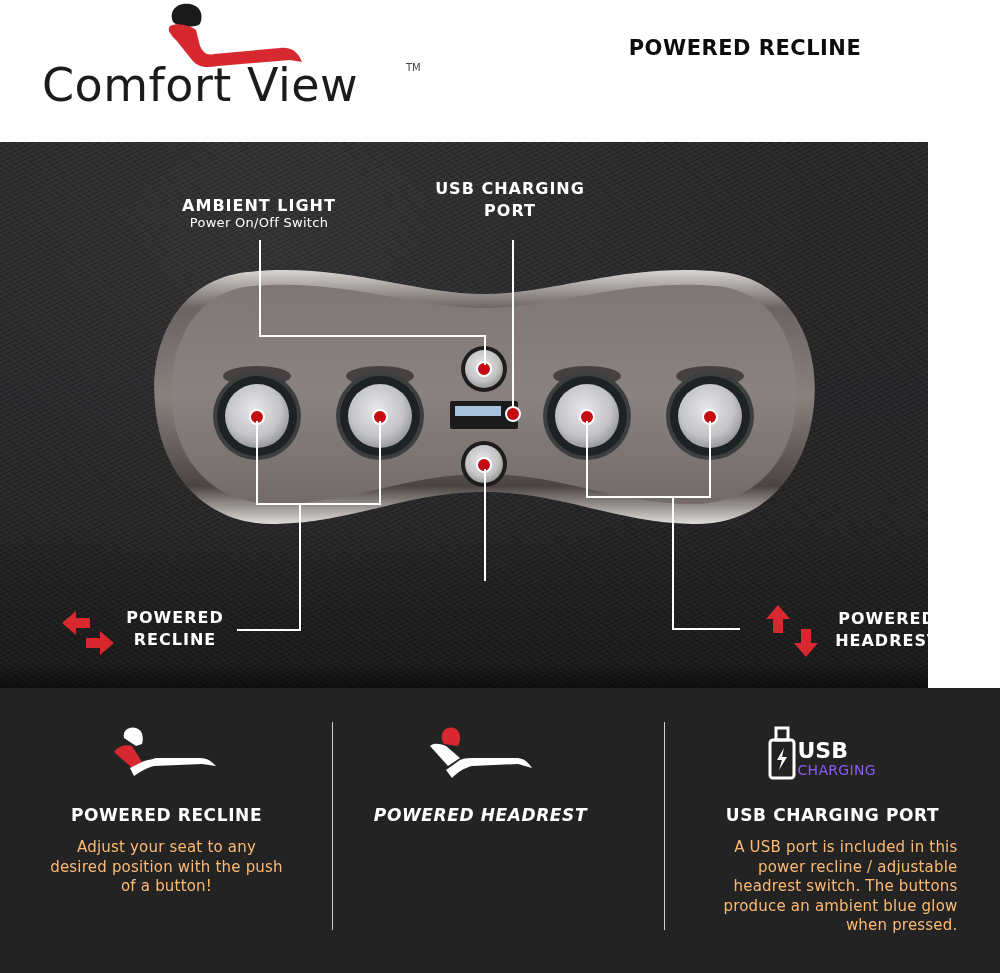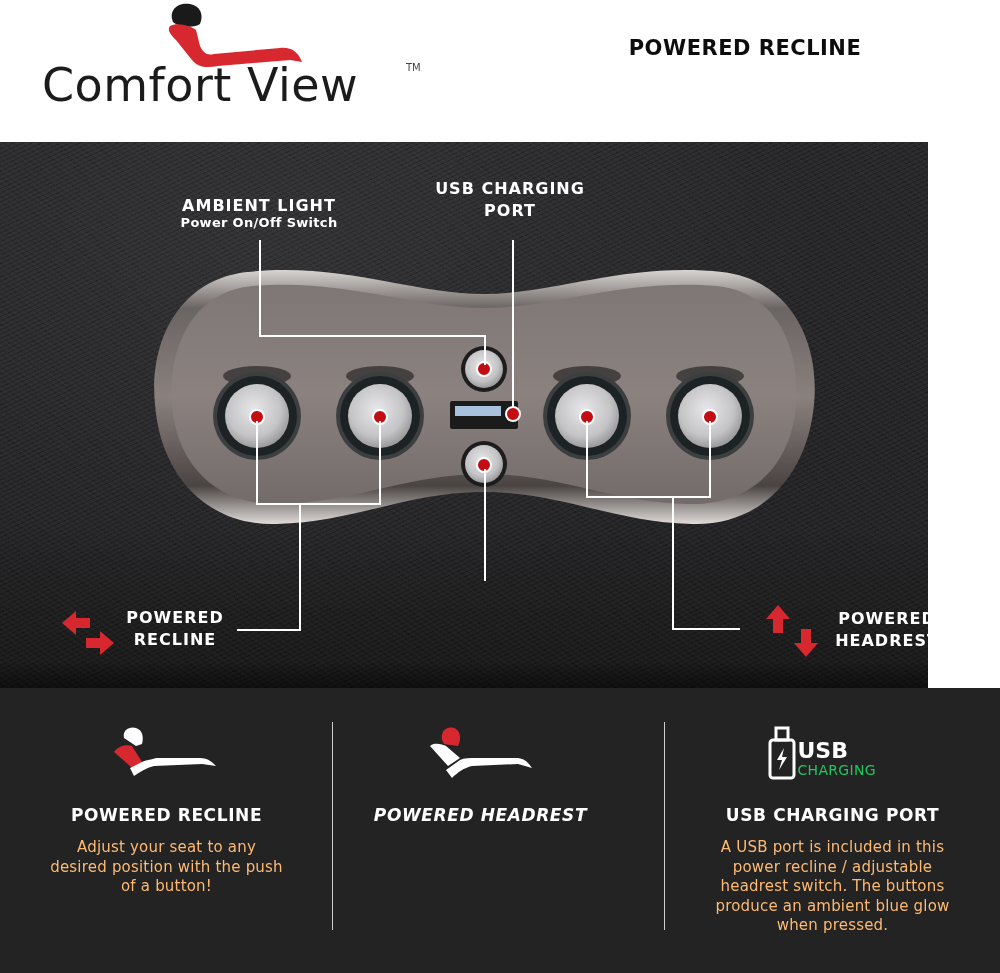--- a/index.html
+++ b/index.html
@@ -18,21 +18,21 @@
     background:
       radial-gradient(ellipse at 30% 20%, rgba(255,255,255,0.05), transparent 60%),
       repeating-linear-gradient(35deg, rgba(255,255,255,0.018) 0 2px, transparent 2px 5px),
       repeating-linear-gradient(-25deg, rgba(0,0,0,0.25) 0 1px, transparent 1px 4px),
       linear-gradient(#2a2a2c, #262628 70%, #1a1a1a);
   }
   .stage-shadow { position: absolute; left: 0; bottom: 0; width: 100%; height: 26px; background: linear-gradient(transparent, rgba(0,0,0,0.45)); }
 
   .callout { position: absolute; color: #fff; text-align: center; }
   .callout .t { font-size: 16px; font-weight: 800; letter-spacing: 1px; line-height: 22px; }
-  .callout .s { font-size: 13px; font-weight: 700; line-height: 17px; letter-spacing: 0.3px; }
+  .callout .s { font-size: 13px; font-weight: 400; line-height: 17px; letter-spacing: 0.3px; }
 
   .line { position: absolute; background: #ffffff; }
 
   
   .plate-outer { position: absolute; left: 152px; top: 122px; width: 665px; height: 265px; }
   .dot { position: absolute; width: 16px; height: 16px; border-radius: 50%; background: #c40d12; border: 2px solid #ffffff; transform: translate(-50%, -50%); }
 
   .arrow-pair { position: absolute; }
 
   
@@ -201,18 +201,18 @@
   </div>
 
   <div class="feature" style="left:666px;">
     <div class="icon" style="width:130px; height:56px;">
       <svg width="28" height="56" viewBox="0 0 28 56" style="position:absolute; left:0; top:0;">
         <rect x="8" y="2" width="12" height="12" fill="none" stroke="#fff" stroke-width="3"></rect>
         <rect x="2" y="14" width="24" height="38" rx="3" fill="none" stroke="#fff" stroke-width="3"></rect>
         <path d="M16 22 L9 34 L14 34 L11 44 L19 31 L14 31 Z" fill="#fff"></path>
       </svg>
       <div style="position:absolute; left:30px; top:14px; font-size:22px; font-weight:800; color:#fff; line-height:22px;">USB</div>
-      <div style="position:absolute; left:30px; top:37px; font-size:14px; font-weight:400; color:#22c55e; line-height:14px; letter-spacing:0.3px;">CHARGING</div>
+      <div style="position:absolute; left:30px; top:37px; font-size:14px; font-weight:400; color:#8b5cf6; line-height:14px; letter-spacing:0.3px;">CHARGING</div>
     </div>
     <div class="ft">USB CHARGING PORT</div>
-    <div class="fd" style="width:250px;">A USB port is included in this power recline / adjustable headrest switch. The buttons produce an ambient blue glow when pressed.</div>
+    <div class="fd" style="width:250px;text-align:right;">A USB port is included in this power recline / adjustable headrest switch. The buttons produce an ambient blue glow when pressed.</div>
   </div>
 </div>
 
 </body></html>

